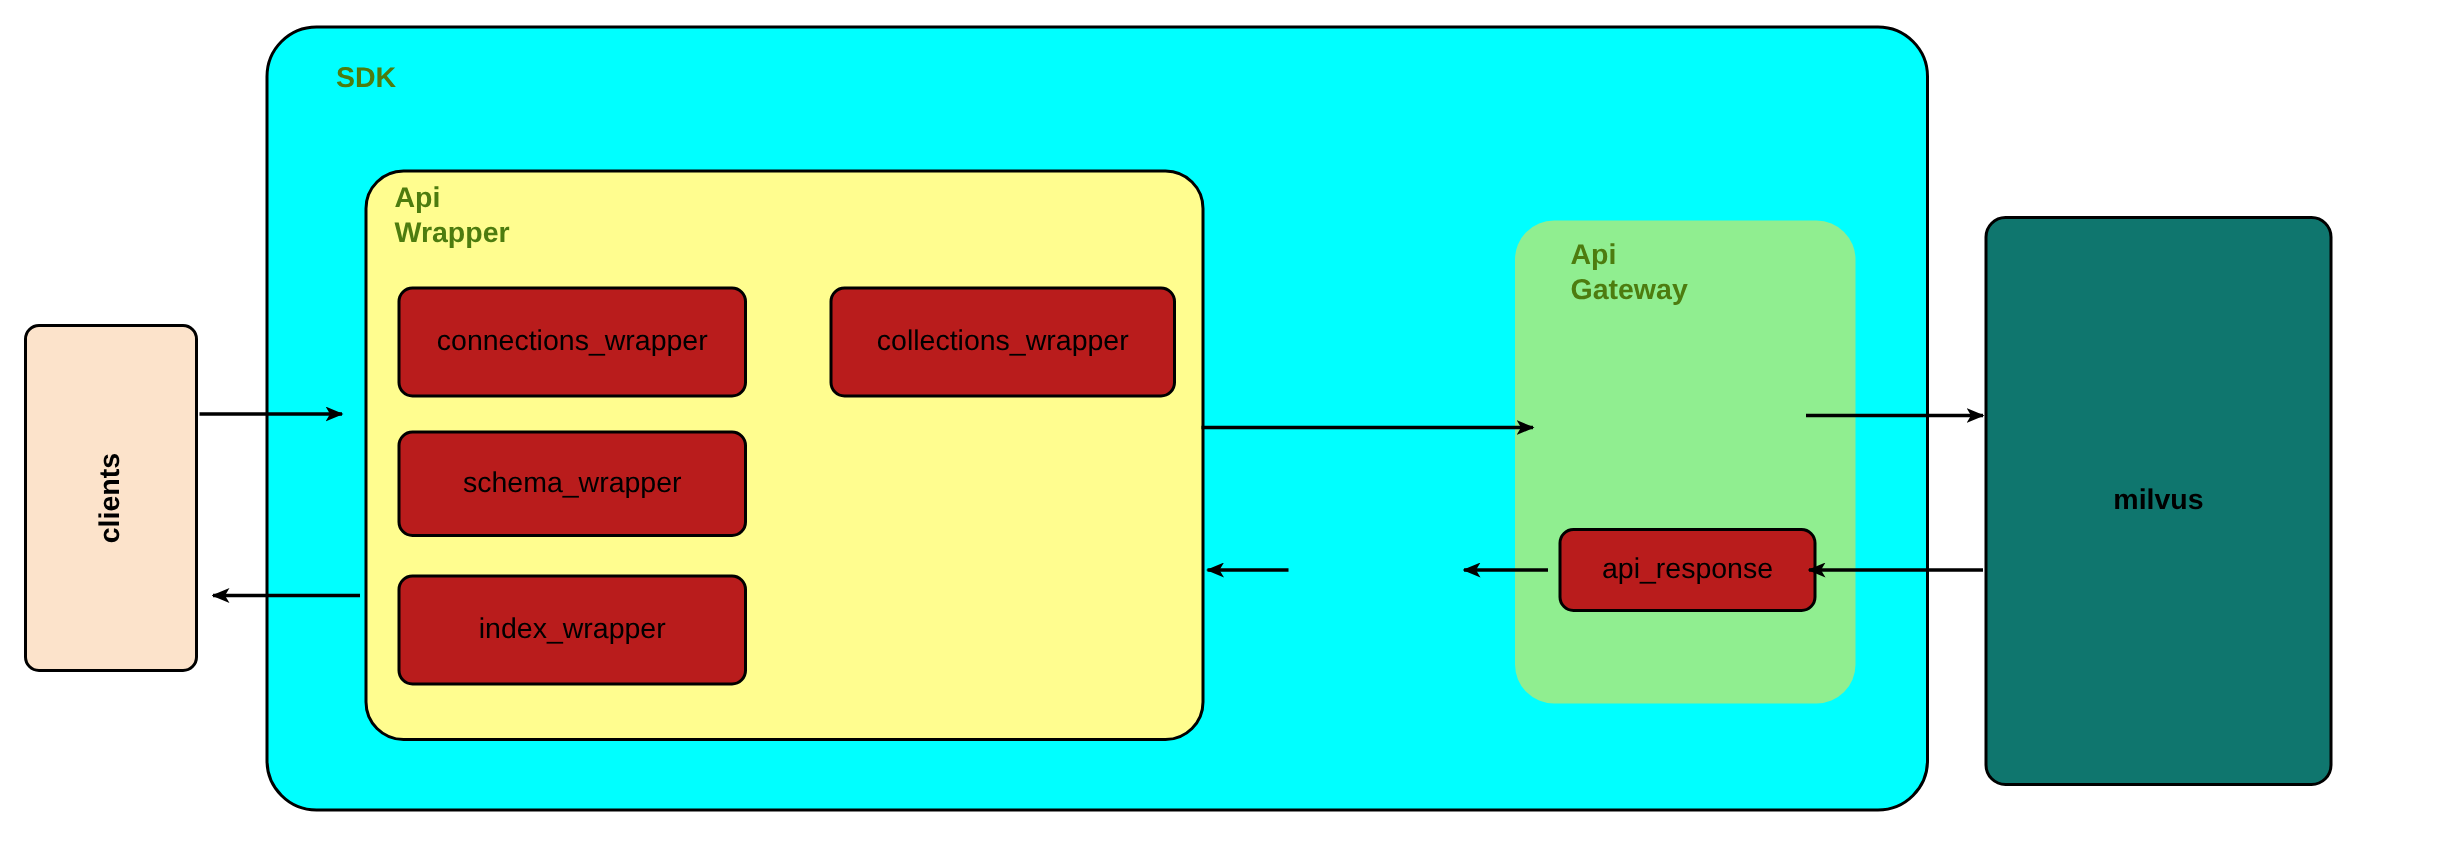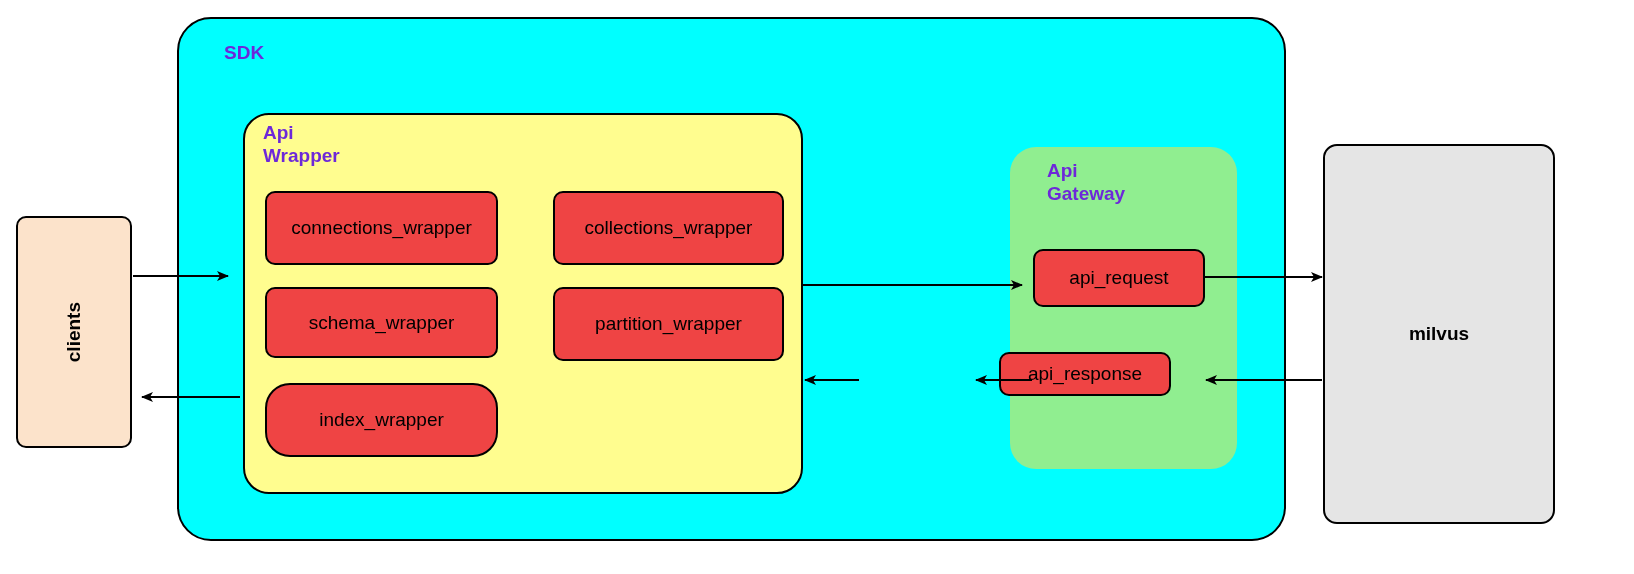--- a/index.html
+++ b/index.html
@@ -57,47 +57,47 @@
     align-items: flex-start;
     justify-content: flex-start;
   }
 
   
   .container-title {
     position: absolute;
     font-weight: bold;
     font-size: 19px;
     line-height: 1.22;
-    color: #6d28d9;
+    color: #4d7c0f;
     white-space: pre-line;
   }
   #sdk-title    { left: 45px;  top: 22px; }
   #wrapper-title{ left: 18px;  top: 6px;  }
   #gateway-title{ left: 37px;  top: 12px; }
 
   
   .leaf {
-    background: #ef4444;
+    background: #b91c1c;
     border-radius: 10px;
     font-size: 19px;
     font-weight: normal;
     text-align: center;
   }
 
   
   #box-connections_wrapper { left: 265px; top: 191px; width: 233px; height: 74px; }
   #box-collections_wrapper { left: 553px; top: 191px; width: 231px; height: 74px; text-align: right; }
   #box-schema_wrapper      { left: 265px; top: 287px; width: 233px; height: 71px; }
   #box-partition_wrapper   { left: 553px; top: 287px; width: 231px; height: 74px; }
-  #box-index_wrapper       { left: 265px; top: 383px; width: 233px; height: 74px; border-radius: 25px; }
+  #box-index_wrapper       { left: 265px; top: 383px; width: 233px; height: 74px; }
   #box-utility_wrapper     { left: 553px; top: 383px; width: 231px; height: 74px; }
 
   
   #box-api_request  { left: 1033px; top: 249px; width: 172px; height: 58px; }
-  #box-api_response { left: 999px; top: 352px; width: 172px; height: 44px; }
+  #box-api_response { left: 1039px; top: 352px; width: 172px; height: 56px; }
 
   
   #box-checker { left: 861px; top: 352px; width: 113px; height: 57px; }
 
   
   #box-clients {
     left: 16px;
     top: 216px;
     width: 116px;
     height: 232px;
@@ -110,21 +110,21 @@
     writing-mode: vertical-rl;
     transform: rotate(180deg);
     white-space: nowrap;
   }
   #box-milvus {
     left: 1323px;
     top: 144px;
     width: 232px;
     height: 380px;
     border-radius: 14px;
-    background: #e5e5e5;
+    background: #0f766e;
     font-weight: bold;
     font-size: 19px;
   }
 
   
   #connectors {
     position: absolute;
     left: 0;
     top: 0;
     width: 1634px;
@@ -164,32 +164,26 @@
   </div>
 
   <div class="box leaf" id="box-collections_wrapper">
     <span>collections_wrapper</span>
   </div>
 
   <div class="box leaf" id="box-schema_wrapper">
     <span>schema_wrapper</span>
   </div>
 
-  <div class="box leaf" id="box-partition_wrapper">
-    <span>partition_wrapper</span>
-  </div>
 
   <div class="box leaf" id="box-index_wrapper">
     <span>index_wrapper</span>
   </div>
 
 
-  <div class="box leaf" id="box-api_request">
-    <span>api_request</span>
-  </div>
 
   <div class="box leaf" id="box-api_response">
     <span>api_response</span>
   </div>
 
 
   <svg id="connectors" viewBox="0 0 1634 574" xmlns="http://www.w3.org/2000/svg">
     <defs>
       <marker id="arrow-right" markerWidth="12" markerHeight="10" refX="11" refY="5" orient="auto" markerUnits="userSpaceOnUse">
         <path d="M0,0 L12,5 L0,10 L3,5 Z" fill="#000000"></path>

